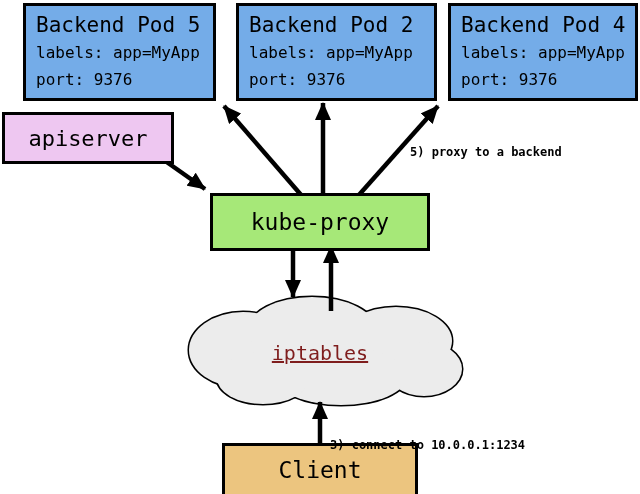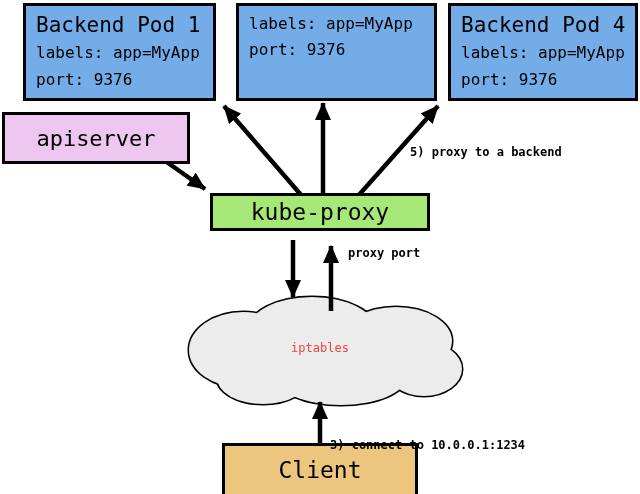--- a/index.html
+++ b/index.html
@@ -13,38 +13,38 @@
   .cloud-fill ellipse{fill:var(--cloud-fill);stroke:none;}
   .arrow{stroke:var(--line-color);stroke-width:4.5;fill:none;}
   .node{
     position:absolute;box-sizing:border-box;z-index:2;
     border:3px solid var(--line-color);color:#000;
   }
   .pod{background:var(--pod-fill);padding:5px 10px;}
   .pod-title{font-size:21px;line-height:1.4;white-space:nowrap;}
   .pod-line{font-size:16px;line-height:1.65;white-space:nowrap;}
   .big-label{display:flex;align-items:center;justify-content:center;}
-  .apiserver{background:var(--apiserver-fill);left:2px;top:112px;width:188px;height:52px;font-size:22px;}
-  .kube-proxy{background:var(--kube-proxy-fill);left:210px;top:193px;width:220px;height:38px;font-size:23px;}
+  .apiserver{background:var(--apiserver-fill);left:2px;top:112px;width:172px;height:52px;font-size:22px;}
+  .kube-proxy{background:var(--kube-proxy-fill);left:210px;top:193px;width:220px;height:58px;font-size:23px;}
   .client{background:var(--client-fill);left:222px;top:443px;width:196px;height:54px;font-size:23px;}
   .pod1{left:23px;top:3px;width:193px;height:98px;}
   .pod2{left:236px;top:3px;width:201px;height:98px;}
   .pod3{left:448px;top:3px;width:190px;height:98px;}
   .step{
     position:absolute;z-index:2;font-weight:bold;font-size:12px;
     line-height:22px;color:#000;white-space:nowrap;
   }
   .step1{left:8px;top:172px;}
   .step2{left:70px;top:242px;}
   .step3{left:330px;top:406px;margin-top:28px;}
   .step4{left:348px;top:242px;}
   .step5{left:410px;top:141px;}
   .iptables-label{
     position:absolute;z-index:2;left:255px;top:341px;width:130px;
-    text-align:center;font-size:12px;color:#ef4444;
+    text-align:center;font-size:20px;color:#7f1d1d;text-decoration:underline;
   }
 </style>
 </head>
 <body>
 
 <svg class="layer" width="640" height="494" viewBox="0 0 640 494">
   <defs>
     <marker id="ah" markerUnits="userSpaceOnUse" markerWidth="18" markerHeight="16" refX="17" refY="8" orient="auto">
       <path d="M0,0 L18,8 L0,16 z" fill="#000"></path>
     </marker>
@@ -72,26 +72,27 @@
   <line class="arrow" x1="161" y1="158" x2="205" y2="189" marker-end="url(#ah)"></line>
   <line class="arrow" x1="293" y1="240" x2="293" y2="297" marker-end="url(#ah)"></line>
   <line class="arrow" x1="320" y1="446" x2="320" y2="402" marker-end="url(#ah)"></line>
   <line class="arrow" x1="331" y1="311" x2="331" y2="246" marker-end="url(#ah)"></line>
   <line class="arrow" x1="302" y1="196" x2="224" y2="106" marker-end="url(#ah)"></line>
   <line class="arrow" x1="323" y1="196" x2="323" y2="103" marker-end="url(#ah)"></line>
   <line class="arrow" x1="358" y1="196" x2="438" y2="106" marker-end="url(#ah)"></line>
 </svg>
 
 <div class="node pod pod1">
-  <div class="pod-title">Backend Pod 1</div>
+  <div class="pod-title">Backend Pod 5</div>
   <div class="pod-line">labels: app=MyApp</div>
   <div class="pod-line">port: 9376</div>
 </div>
 
 <div class="node pod pod2">
+  <div class="pod-title">Backend Pod 2</div>
   <div class="pod-line">labels: app=MyApp</div>
   <div class="pod-line">port: 9376</div>
 </div>
 
 <div class="node pod pod3">
   <div class="pod-title">Backend Pod 4</div>
   <div class="pod-line">labels: app=MyApp</div>
   <div class="pod-line">port: 9376</div>
 </div>
 
@@ -113,18 +114,17 @@
 </div>
 
 <div class="step step2">
 </div>
 
 <div class="step step3">
   <div>3) connect to 10.0.0.1:1234</div>
 </div>
 
 <div class="step step4">
-  <div>proxy port</div>
 </div>
 
 <div class="step step5">
   <div>5) proxy to a backend</div>
 </div>
 
 </body></html>

